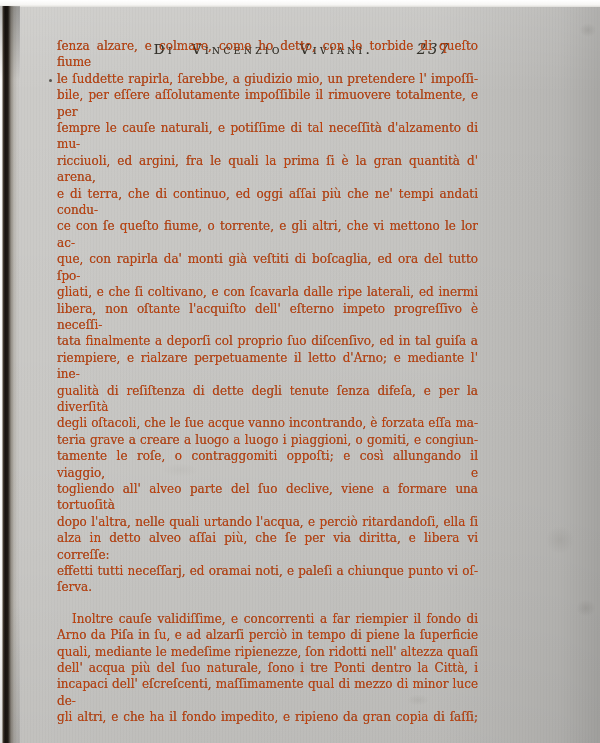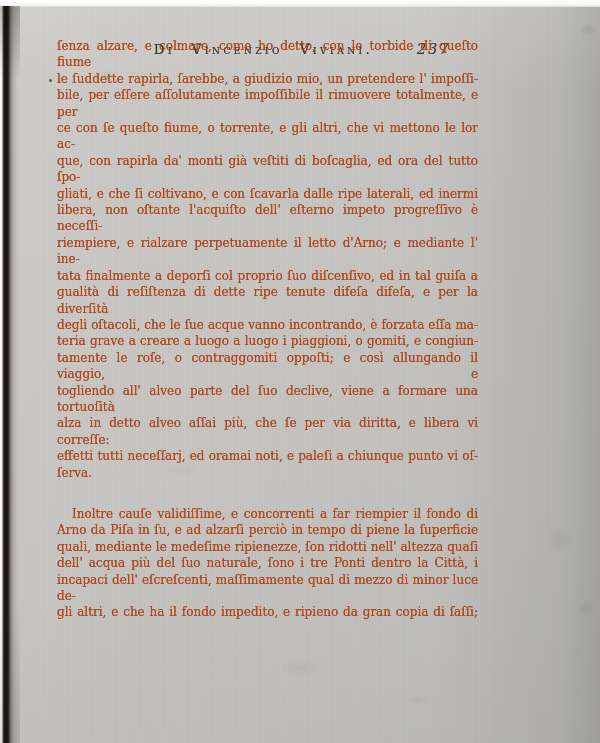--- a/index.html
+++ b/index.html
@@ -73,21 +73,21 @@
     font-size: 12px;
     line-height: 16.4px;
     color: #c2410c;
     text-align: justify;
     text-align-last: justify;
     text-shadow: 0 0 0.5px rgba(42,38,30,0.55);
     white-space: normal;
   }
   .line.e { text-align-last: left; }          
   .line.i { text-indent: 15px; }              
-  .line.p { margin-top: 25px; }
+  .line.p { margin-top: 15px; }
   .line.dot::before {
     content: "";
     position: absolute; left: -8px; top: 8px;
     width: 3px; height: 3px; border-radius: 50%;
     background: rgba(50,45,38,0.75);
   }
 </style>
 </head>
 <body>
 
@@ -99,31 +99,35 @@
 
   <div class="header">
     <span class="running-title">Di Vincenzio Viviani.</span>
     <span class="page-number">237</span>
   </div>
 
   <div class="text-block">
       <div class="line j">ſenza alzare, e colmare, come ho detto, con le torbide di queſto fiume</div>
       <div class="line j dot">le ſuddette rapirla, ſarebbe, a giudizio mio, un pretendere l' impoſſi-</div>
       <div class="line j">bile, per eſſere aſſolutamente impoſſibile il rimuovere totalmente, e per</div>
+      <div class="line j">ſempre le cauſe naturali, e potiſſime di tal neceſſità d'alzamento di mu-</div>
+      <div class="line j">ricciuoli, ed argini, fra le quali la prima ſi è la gran quantità d' arena,</div>
+      <div class="line j">e di terra, che di continuo, ed oggi aſſai più che ne' tempi andati condu-</div>
       <div class="line j">ce con ſe queſto fiume, o torrente, e gli altri, che vi mettono le lor ac-</div>
       <div class="line j">que, con rapirla da' monti già veſtiti di boſcaglia, ed ora del tutto ſpo-</div>
       <div class="line j">gliati, e che ſi coltivano, e con ſcavarla dalle ripe laterali, ed inermi</div>
       <div class="line j">libera, non oſtante l'acquiſto dell' eſterno impeto progreſſivo è neceſſi-</div>
+      <div class="line j">tata finalmente a deporſi col proprio ſuo diſcenſivo, ed in tal guiſa a</div>
       <div class="line j">riempiere, e rialzare perpetuamente il letto d'Arno; e mediante l' ine-</div>
-      <div class="line j">tata finalmente a deporſi col proprio ſuo diſcenſivo, ed in tal guiſa a</div>
-      <div class="line j">gualità di reſiſtenza di dette ripe tenute difeſa difeſa, e per la diverſità</div>
+      <div class="line j">gualità di reſiſtenza di dette degli tenute ſenza difeſa, e per la diverſità</div>
       <div class="line j">degli oſtacoli, che le ſue acque vanno incontrando, è forzata eſſa ma-</div>
       <div class="line j">teria grave a creare a luogo a luogo i piaggioni, o gomiti, e congiun-</div>
       <div class="line j">tamente le roſe, o contraggomiti oppoſti; e così allungando il viaggio, e</div>
       <div class="line j">togliendo all' alveo parte del ſuo declive, viene a formare una tortuoſità</div>
+      <div class="line j">dopo l'altra, nelle quali urtando l'acqua, e perciò ritardandoſi, ella ſi</div>
       <div class="line j">alza in detto alveo aſſai più, che ſe per via diritta, e libera vi correſſe:</div>
       <div class="line j">effetti tutti neceſſarj, ed oramai noti, e paleſi a chiunque punto vi oſ-</div>
       <div class="line e">ſerva.</div>
       <div class="line i p">Inoltre cauſe validiſſime, e concorrenti a far riempier il fondo di</div>
       <div class="line j">Arno da Piſa in ſu, e ad alzarſi perciò in tempo di piene la ſuperficie</div>
       <div class="line j">quali, mediante le medeſime ripienezze, ſon ridotti nell' altezza quaſi</div>
       <div class="line j">dell' acqua più del ſuo naturale, ſono i tre Ponti dentro la Città, i</div>
       <div class="line j">incapaci dell' eſcreſcenti, maſſimamente qual di mezzo di minor luce de-</div>
       <div class="line j">gli altri, e che ha il fondo impedito, e ripieno da gran copia di ſaſſi;</div>
     </div>

